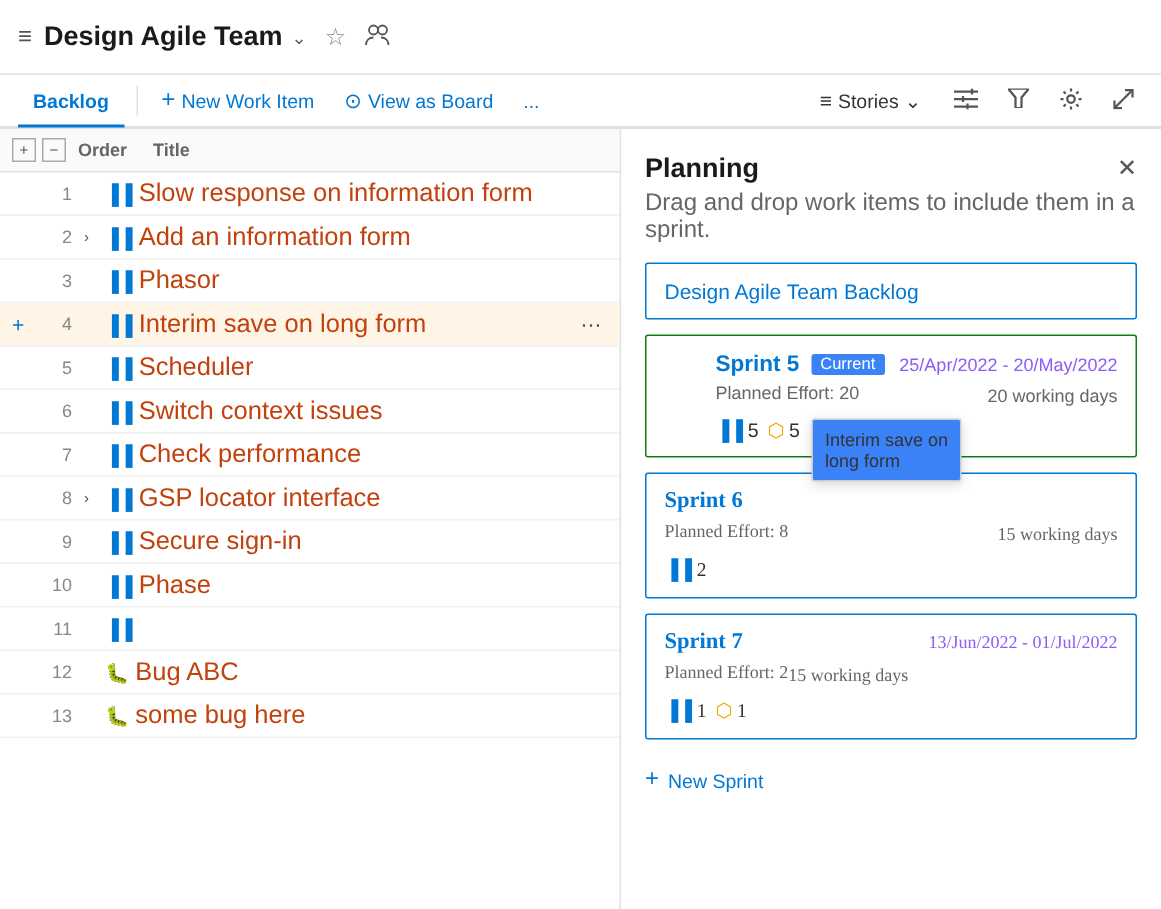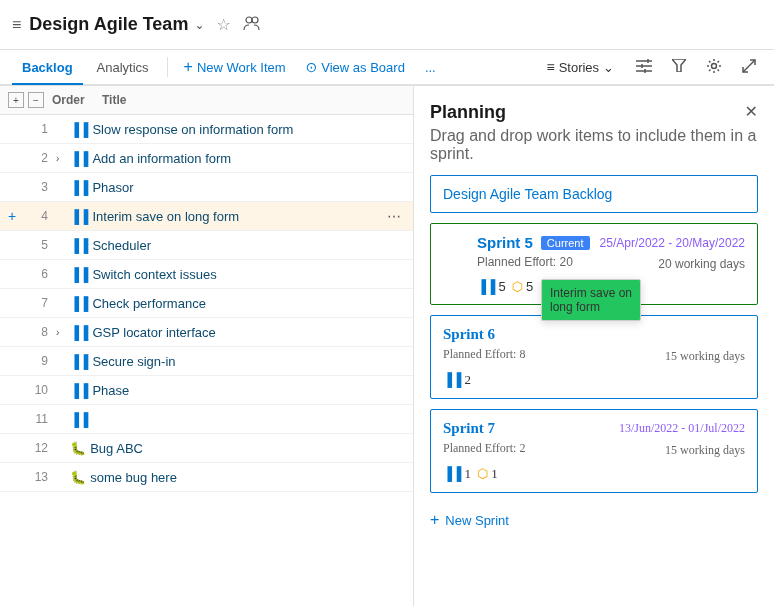--- a/index.html
+++ b/index.html
@@ -37,21 +37,21 @@
     .expand-btn { width: 16px; height: 16px; border: 1px solid #aaa; display: flex; align-items: center; justify-content: center; cursor: pointer; font-size: 10px; color: #555; }
 
     .backlog-row { display: flex; align-items: center; padding: 4px 8px; border-bottom: 1px solid #f0f0f0; min-height: 28px; position: relative; }
     .backlog-row.highlight { background: #fff8f0; }
     .row-left-btn { width: 16px; margin-right: 2px; color: #0078d4; font-size: 14px; cursor: pointer; }
     .row-num { width: 30px; color: #888; text-align: right; font-size: 12px; padding-right: 8px; }
     .row-expand { width: 14px; color: #555; font-size: 10px; cursor: pointer; }
     .row-icon { margin-right: 4px; font-size: 13px; }
     .icon-story { color: #0078d4; }
     .icon-bug { color: #cc0000; }
-    .row-title { flex: 1; color: #0c4a6e; cursor: pointer; font-size: 13px; }
+    .row-title { flex: 1; color: #c2410c; cursor: pointer; font-size: 17px; }
     .row-menu { color: #555; cursor: pointer; font-size: 14px; opacity: 0; padding: 2px 4px; }
 
     
     .planning { width: 360px; background: #fff; overflow-y: auto; padding: 16px; position: relative; }
     .planning-header { display: flex; justify-content: space-between; align-items: flex-start; margin-bottom: 4px; }
     .planning-title { font-size: 18px; font-weight: 600; color: #1a1a1a; }
     .planning-close { cursor: pointer; color: #555; font-size: 16px; }
     .planning-subtitle { font-size: 16px; color: #666; margin-bottom: 12px; }
 
     
@@ -68,21 +68,21 @@
     .sprint-effort { font-size: 12px; color: #666; margin-bottom: 4px; }
     .sprint-working { font-size: 12px; color: #666; }
     .sprint-icons { display: flex; align-items: center; gap: 6px; margin-top: 6px; }
     .sprint-stat { display: flex; align-items: center; gap: 3px; font-size: 13px; }
     .stat-icon-story { color: #0078d4; }
     .stat-icon-task { color: #f2a900; }
     .sprint-left { display: flex; align-items: center; }
     .sprint-right { text-align: right; }
 
     
-    .tooltip { position: absolute; background: #22c55e; border: 1px solid #ccc; border-radius: 2px; padding: 6px 8px; font-size: 12px; color: #333; box-shadow: 0 2px 8px rgba(0,0,0,0.15); z-index: 100; white-space: nowrap; top: 55px; left: 110px; }
+    .tooltip { position: absolute; background: #3b82f6; border: 1px solid #ccc; border-radius: 2px; padding: 6px 8px; font-size: 12px; color: #333; box-shadow: 0 2px 8px rgba(0,0,0,0.15); z-index: 100; white-space: nowrap; top: 55px; left: 110px; }
 
     
     .new-sprint-btn { display: flex; align-items: center; gap: 6px; color: #0078d4; cursor: pointer; font-size: 13px; padding: 8px 0; margin-top: 4px; }
 
     
     ::-webkit-scrollbar { width: 6px; }
     ::-webkit-scrollbar-track { background: #f1f1f1; }
     ::-webkit-scrollbar-thumb { background: #ccc; border-radius: 3px; }
   </style>
 </head>
@@ -102,23 +102,20 @@
         <circle cx="12" cy="6" r="3" stroke="#555" stroke-width="1.2" fill="none"></circle>
         <path d="M11 11c3 0 5 2 5 5" stroke="#555" stroke-width="1.2" fill="none"></path>
       </svg>
     </span>
   </div>
 
   <div class="navbar">
     <div class="nav-tab active">
       <span>Backlog</span>
     </div>
-    <div class="nav-tab">
-      <span>Analytics</span>
-    </div>
     <div class="nav-divider"></div>
     <div class="nav-action">
       <span class="plus">+</span>
       <span>New Work Item</span>
     </div>
     <div class="nav-action">
       <span style="font-size:14px;">⊙</span>
       <span>View as Board</span>
     </div>
     <div class="nav-action">
@@ -360,21 +357,21 @@
             <span>2</span>
           </div>
         </div>
       </div>
 
       <div class="sprint-card blue">
         <div class="sprint-card-header">
           <span class="sprint-name">Sprint 7</span>
           <span class="sprint-dates">13/Jun/2022 - 01/Jul/2022</span>
         </div>
-        <div style="display:flex; justify-content:space-between; align-items:center;">
+        <div style="display:flex; justify-content:flex-start; align-items:center;">
           <span class="sprint-effort">Planned Effort: 2</span>
           <span class="sprint-working">15 working days</span>
         </div>
         <div class="sprint-icons">
           <div class="sprint-stat">
             <span class="stat-icon-story" style="font-size:13px;">▐▐</span>
             <span>1</span>
           </div>
           <div class="sprint-stat">
             <span class="stat-icon-task" style="font-size:13px;">⬡</span>

